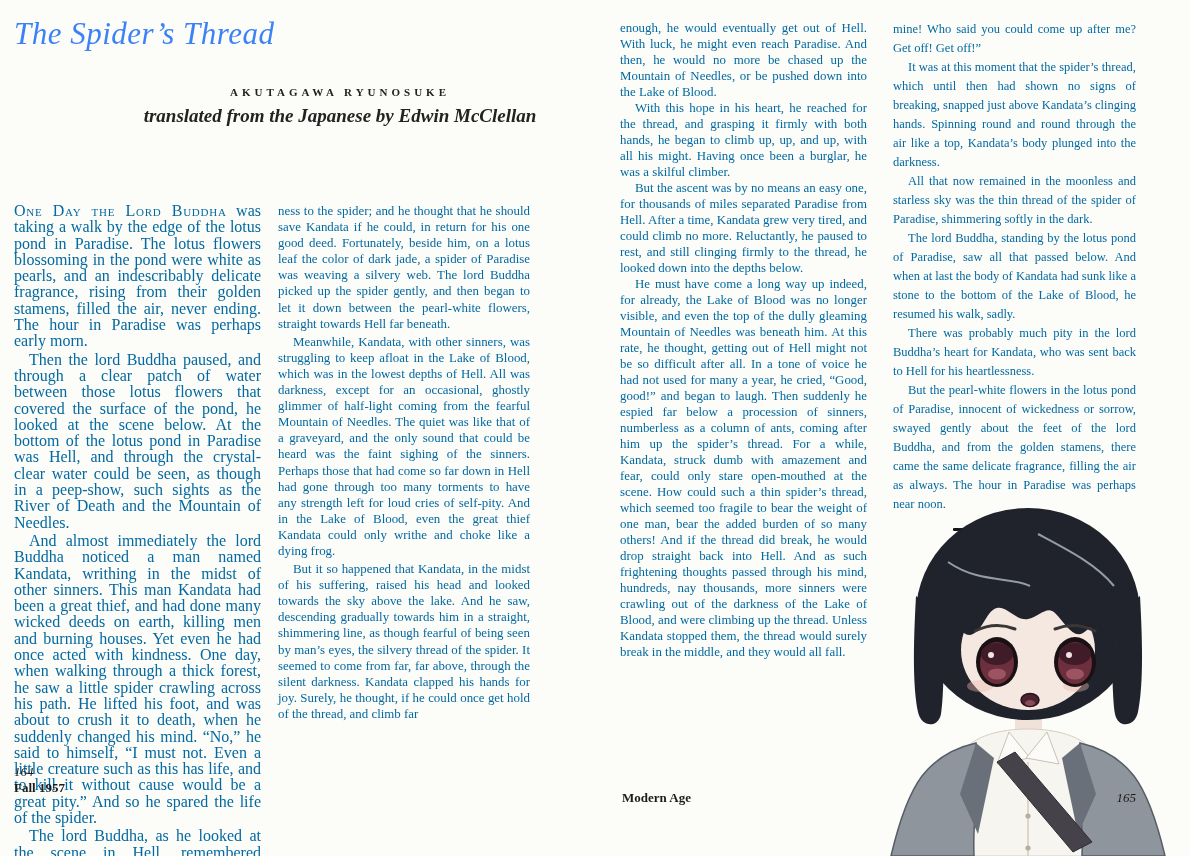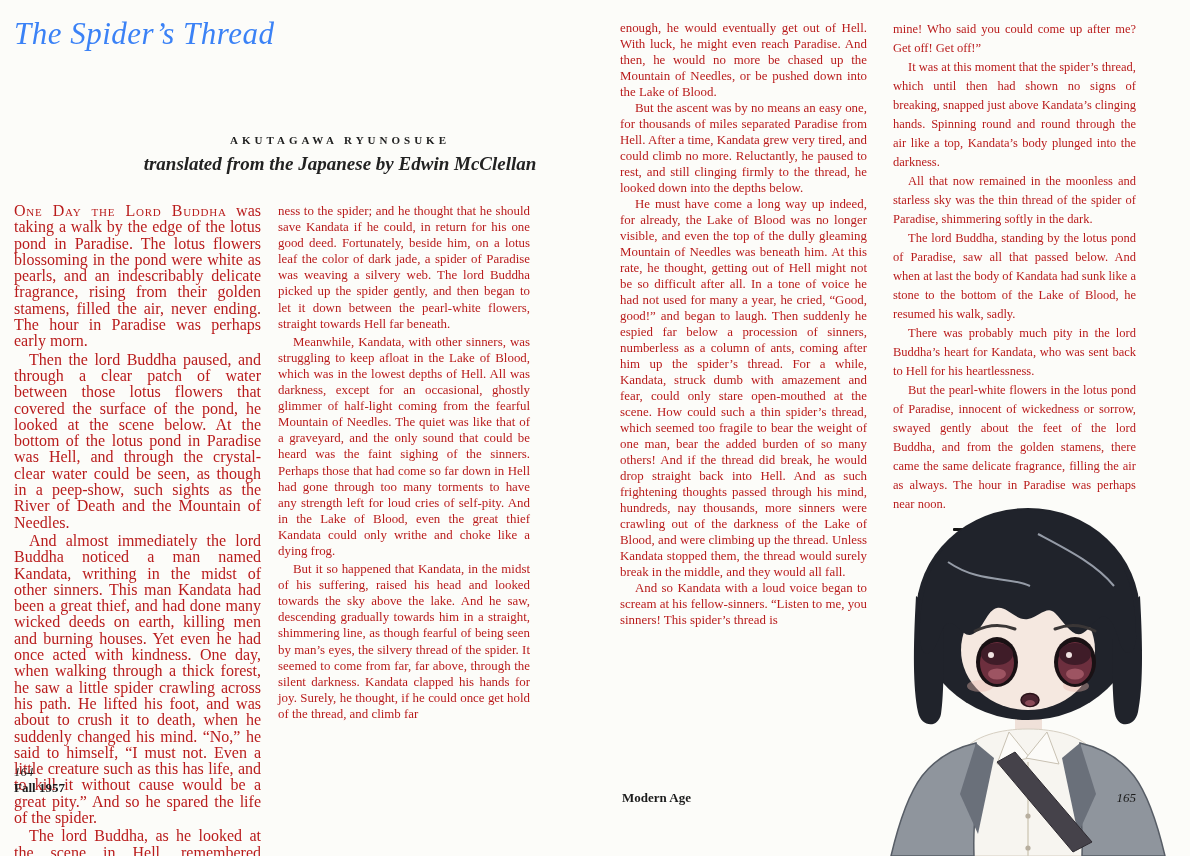--- a/index.html
+++ b/index.html
@@ -26,33 +26,32 @@
     position: absolute;
     left: 82px; top: 86px;
     width: 516px;
     text-align: center;
   }
   .author {
     font-size: 11px;
     font-weight: bold;
     letter-spacing: 4px;
     color: #222;
-    margin-top: 48px;
   }
   .credit {
     margin-top: 7px;
     font-size: 19px;
     font-weight: bold;
     font-style: italic;
     color: #222;
   }
   .col {
     position: absolute;
     text-align: justify;
-    color: #b91c1c;
+    color: #0369a1;
   }
   .col p { text-indent: 15px; }
   .col p.no-indent { text-indent: 0; }
   .col-1 { left: 14px;  top: 203px; width: 247px; font-size: 16px;   line-height: 16.3px; }
   .col-2 { left: 278px; top: 203px; width: 252px; font-size: 12.9px; line-height: 16.1px; }
   .col-3 { left: 620px; top: 20px;  width: 247px; font-size: 12.9px; line-height: 16px;   }
   .col-4 { left: 893px; top: 20px;  width: 243px; font-size: 12.5px; line-height: 19px; }
   .col-1 p + p, .col-2 p + p { margin-top: 2px; }
   .col-3 p + p, .col-4 p + p { }
   .lead-in {
@@ -105,23 +104,23 @@
   </div>
 
   <div class="col col-2">
     <p class="no-indent">ness to the spider; and he thought that he should save Kandata if he could, in return for his one good deed. Fortunately, beside him, on a lotus leaf the color of dark jade, a spider of Paradise was weaving a silvery web. The lord Buddha picked up the spider gently, and then began to let it down between the pearl-white flowers, straight towards Hell far beneath.</p>
     <p>Meanwhile, Kandata, with other sinners, was struggling to keep afloat in the Lake of Blood, which was in the lowest depths of Hell. All was darkness, except for an occasional, ghostly glimmer of half-light coming from the fearful Mountain of Needles. The quiet was like that of a graveyard, and the only sound that could be heard was the faint sighing of the sinners. Perhaps those that had come so far down in Hell had gone through too many torments to have any strength left for loud cries of self-pity. And in the Lake of Blood, even the great thief Kandata could only writhe and choke like a dying frog.</p>
     <p>But it so happened that Kandata, in the midst of his suffering, raised his head and looked towards the sky above the lake. And he saw, descending gradually towards him in a straight, shimmering line, as though fearful of being seen by man’s eyes, the silvery thread of the spider. It seemed to come from far, far above, through the silent darkness. Kandata clapped his hands for joy. Surely, he thought, if he could once get hold of the thread, and climb far</p>
   </div>
 
   <div class="col col-3">
     <p class="no-indent">enough, he would eventually get out of Hell. With luck, he might even reach Paradise. And then, he would no more be chased up the Mountain of Needles, or be pushed down into the Lake of Blood.</p>
+    <p>With this hope in his heart, he reached for the thread, and grasping it firmly with both hands, he began to climb up, up, and up, with all his might. Having once been a burglar, he was a skilful climber.</p>
     <p>But the ascent was by no means an easy one, for thousands of miles separated Paradise from Hell. After a time, Kandata grew very tired, and could climb no more. Reluctantly, he paused to rest, and still clinging firmly to the thread, he looked down into the depths below.</p>
     <p>He must have come a long way up indeed, for already, the Lake of Blood was no longer visible, and even the top of the dully gleaming Mountain of Needles was beneath him. At this rate, he thought, getting out of Hell might not be so difficult after all. In a tone of voice he had not used for many a year, he cried, “Good, good!” and began to laugh. Then suddenly he espied far below a procession of sinners, numberless as a column of ants, coming after him up the spider’s thread. For a while, Kandata, struck dumb with amazement and fear, could only stare open-mouthed at the scene. How could such a thin spider’s thread, which seemed too fragile to bear the weight of one man, bear the added burden of so many others! And if the thread did break, he would drop straight back into Hell. And as such frightening thoughts passed through his mind, hundreds, nay thousands, more sinners were crawling out of the darkness of the Lake of Blood, and were climbing up the thread. Unless Kandata stopped them, the thread would surely break in the middle, and they would all fall.</p>
-    <p>And so Kandata with a loud voice began to scream at his fellow-sinners. “Listen to me, you sinners! This spider’s thread is</p>
   </div>
 
   <div class="col col-4">
     <p class="no-indent">mine! Who said you could come up after me? Get off! Get off!”</p>
     <p>It was at this moment that the spider’s thread, which until then had shown no signs of breaking, snapped just above Kandata’s clinging hands. Spinning round and round through the air like a top, Kandata’s body plunged into the darkness.</p>
     <p>All that now remained in the moonless and starless sky was the thin thread of the spider of Paradise, shimmering softly in the dark.</p>
     <p>The lord Buddha, standing by the lotus pond of Paradise, saw all that passed below. And when at last the body of Kandata had sunk like a stone to the bottom of the Lake of Blood, he resumed his walk, sadly.</p>
     <p>There was probably much pity in the lord Buddha’s heart for Kandata, who was sent back to Hell for his heartlessness.</p>
     <p>But the pearl-white flowers in the lotus pond of Paradise, innocent of wickedness or sorrow, swayed gently about the feet of the lord Buddha, and from the golden stamens, there came the same delicate fragrance, filling the air as always. The hour in Paradise was perhaps near noon.</p>
     <div class="end-rule"></div>

